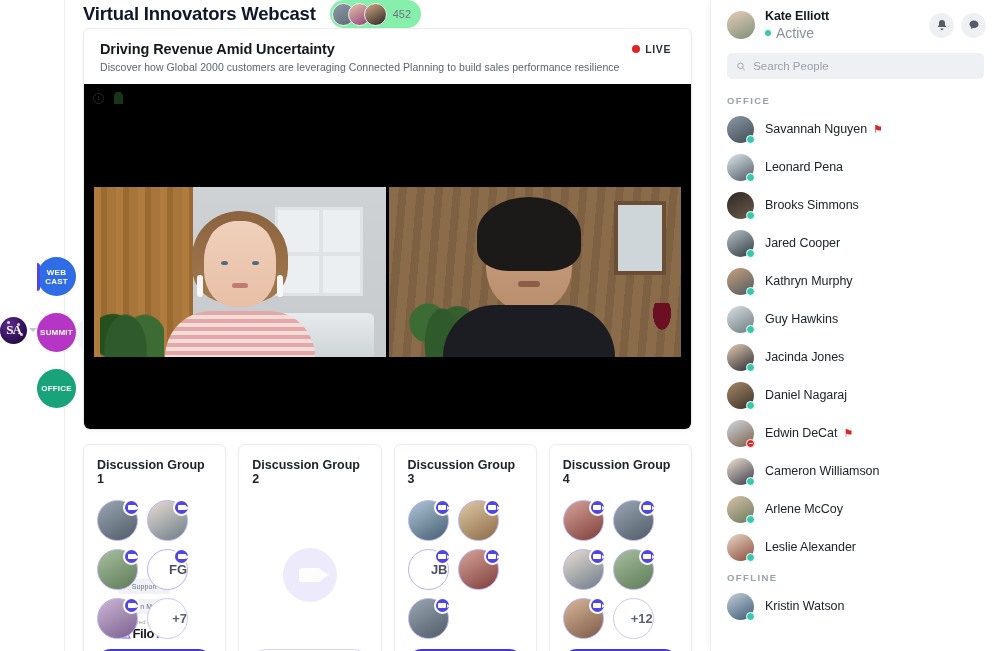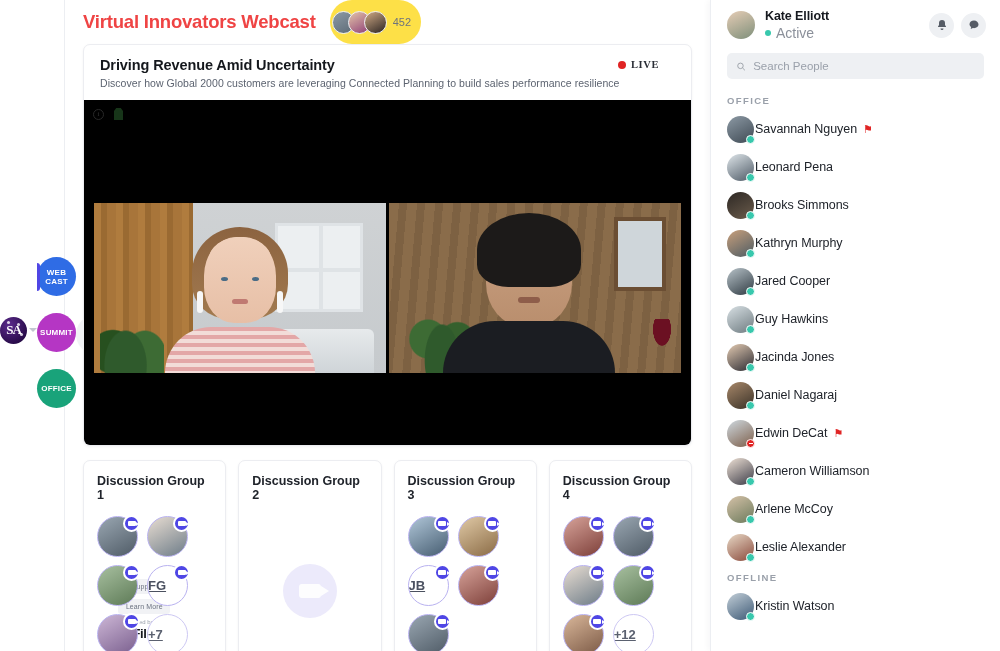--- a/index.html
+++ b/index.html
@@ -62,41 +62,41 @@
   }
   .powered { font-size: 6px; color:#9aa0ab; align-self:flex-start; margin-left:7px; margin-bottom:1px;}
   .filo { display:flex; align-items:center; gap:2px; margin-left:7px; align-self:flex-start;}
   .filo-mark { color:#6d5ae8; font-size:11px; font-weight:800; line-height:1;}
   .filo-name { font-size:13px; font-weight:800; color:#16181d; letter-spacing:-.4px;}
   .filo-co { font-size:13px; font-weight:800; color:#6d5ae8; letter-spacing:-.4px;}
 
   
   .center { flex: 1 1 auto; display:flex; flex-direction:column; min-width:0; background:#ffffff; }
   .topbar { height: 44px; display:flex; align-items:center; padding: 0 0 0 18px; gap: 14px; }
-  .page-title { font-size: 18.5px; font-weight: 600; color:#ef4444; letter-spacing:-.2px; white-space:nowrap;}
+  .page-title { font-size: 18.5px; font-weight: 600; color:#0f172a; letter-spacing:-.2px; white-space:nowrap;}
   .attendee-pill {
-    display:flex; align-items:center; background:#fde047; border-radius: 999px;
-    padding: 2px 10px 2px 2px; height: 44px; gap:6px;
+    display:flex; align-items:center; background:#86efac; border-radius: 999px;
+    padding: 2px 10px 2px 2px; height: 28px; gap:6px;
   }
   .att-stack { display:flex; }
   .att-av { width:23px;height:23px;border-radius:50%; border:1.5px solid #eef0f3; margin-left:-7px; background-size:cover;}
   .att-av:first-child{ margin-left:0;}
   .att-count { font-size:11px; color:#6e737d; font-weight:500;}
 
   .stage-wrap { padding: 0 18px 0 18px; }
   .stage-card {
     background:#ffffff; border-radius: 7px; border:1px solid #ecedf1;
     box-shadow: 0 1px 3px rgba(16,24,40,.05);
     overflow:hidden;
   }
   .stage-head { padding: 12px 16px 11px 16px; position:relative; }
   .stage-title { font-size: 14.5px; font-weight:700; color:#15181d; letter-spacing:-.1px;}
   .stage-sub { font-size: 10.5px; color:#5c6370; margin-top: 4px; letter-spacing:.05px;}
   .live {
-    position:absolute; right: 32px; top: 14px; display:flex; align-items:center; gap:5px;font-family:Liberation Serif, serif;
+    position:absolute; right: 20px; top: 14px; display:flex; align-items:center; gap:5px;
   }
   .live-dot { width:8px;height:8px;border-radius:50%; background:#e02424; }
   .live-text { font-size:10.5px; font-weight:600; color:#2a2e36; letter-spacing:.6px;}
 
   .player { background:#000000; height: 345px; position:relative; }
   .player-ctrls { position:absolute; top:8px; left:9px; display:flex; align-items:center; gap:10px; opacity:.55;}
   .pc-ico { width:11px;height:11px; border-radius:50%; border:1px solid #4a4a4a; position:relative;}
   .pc-ico::after{content:"i"; position:absolute; inset:0; color:#5d5d5d; font-size:7px; text-align:center; line-height:9px; font-family:"Liberation Serif",serif;}
   .pc-ico2 { width:9px;height:12px; background:#2f6b33; clip-path: polygon(25% 0,75% 0,100% 25%,100% 100%,0 100%,0 25%); opacity:.9;}
   .video-row { position:absolute; left:10px; right:10px; top:103px; height:170px; display:flex; gap:3px; }
@@ -149,22 +149,22 @@
     flex: 1 1 0; background:#ffffff; border:1px solid #ecedf1; border-radius: 7px;
     box-shadow: 0 1px 3px rgba(16,24,40,.05);
     padding: 13px 13px 14px 13px; min-height: 176px;
     display:flex; flex-direction:column;
   }
   .gtitle { font-size: 12.5px; font-weight:600; color:#20242b; margin-bottom: 14px;}
   .gavatars { display:flex; flex-wrap:wrap; gap: 8px 9px; margin-bottom: 10px;}
   .gav-wrap { position:relative; width: 41px; height: 41px; }
   .gav {
     width:41px;height:41px;border-radius:50%; border:1.5px solid #b9b2f0;
-    overflow:hidden; display:flex;align-items:center;justify-content:flex-start;
-    font-size:13px;font-weight:600;color:#4b5160; background:#ffffff;text-decoration:underline;
+    overflow:hidden; display:flex;align-items:center;justify-content:flex-end;
+    font-size:13px;font-weight:600;color:#4b5160; background:#ffffff;
   }
   .gav.photo { border-color:#b9b2f0; }
   .cam-badge {
     position:absolute; right:-2px; top:-1px; width:17px;height:17px;border-radius:50%;
     background:#4f46e5; border:2px solid #ffffff; display:flex;align-items:center;justify-content:center;
   }
   .cam-glyph { width:8px;height:5px;background:#ffffff; border-radius:1px; position:relative;}
   .cam-glyph::after{content:"";position:absolute;right:-3.5px;top:0.5px;width:0;height:0;
      border-top:2px solid transparent;border-bottom:2px solid transparent;border-left:3.5px solid #ffffff;}
   .gav.more { border-color:#cdc8f3; color:#5b6170; font-size:13px; font-weight:600;}
@@ -203,21 +203,21 @@
 
   .rp-search { margin: 12px 16px 0 16px; height: 26px; background:#eef0f3; border-radius:5px;
     display:flex; align-items:center; gap:7px; padding: 0 9px; }
   .rp-search svg { width:11px;height:11px; stroke:#8a9099; fill:none; stroke-width:1.8;}
   .rp-search input { border:none; background:transparent; outline:none; font-size:11.5px; color:#3c424c;
     font-family:"Liberation Sans", sans-serif; width:100%; }
   .rp-search input::placeholder { color:#9aa0aa; }
 
   .rp-list { flex:1 1 auto; overflow:hidden; padding: 0 0 0 0; margin-top: 10px; }
   .rp-section { font-size: 9.5px; letter-spacing: 1.4px; color:#9aa0aa; font-weight:600; padding: 6px 16px 4px 16px;}
-  .rp-row { display:flex; align-items:center; gap: 1px; padding: 5.5px 16px; }
+  .rp-row { display:flex; align-items:center; gap: 11px; padding: 5.5px 16px; }
   .rp-row-av { position:relative; width: 27px; height: 27px; flex:0 0 27px;}
   .rp-pic { width:27px;height:27px;border-radius:50%; overflow:hidden; background:#dfe3e8; }
   .rp-presence { position:absolute; right:-1px; bottom:-1px; width:9px;height:9px;border-radius:50%;
     background:#38c8ad; border:1.5px solid #ffffff;}
   .rp-presence.busy { background:#e02424; }
   .rp-presence.busy::after { content:""; position:absolute; left:1.5px; top:3px; width:4px;height:1.3px; background:#ffffff;}
   .rp-rowname { font-size: 12.5px; color:#20242b; letter-spacing:-.05px;}
   .rp-flag { margin-left:6px; color:#e02424; font-size: 11px; line-height:1;}
   .rp-rowtext { display:flex; align-items:center; }
 </style>
@@ -533,34 +533,34 @@
           <div class="rp-row-av">
             <div class="rp-pic" style="background: linear-gradient(150deg, rgb(45, 40, 36), rgb(107, 92, 76));"></div>
             <div class="rp-presence"></div>
           </div>
           <div class="rp-rowtext">
             <span class="rp-rowname">Brooks Simmons</span>
           </div>
         </div>
         <div class="rp-row">
           <div class="rp-row-av">
+            <div class="rp-pic" style="background: linear-gradient(150deg, rgb(184, 195, 201), rgb(47, 58, 66));"></div>
+            <div class="rp-presence"></div>
+          </div>
+          <div class="rp-rowtext">
+            <span class="rp-rowname">Jared Cooper</span>
+          </div>
+        </div>
+        <div class="rp-row">
+          <div class="rp-row-av">
             <div class="rp-pic" style="background: linear-gradient(150deg, rgb(201, 160, 124), rgb(77, 91, 99));"></div>
             <div class="rp-presence"></div>
           </div>
           <div class="rp-rowtext">
             <span class="rp-rowname">Kathryn Murphy</span>
-          </div>
-        </div>
-        <div class="rp-row">
-          <div class="rp-row-av">
-            <div class="rp-pic" style="background: linear-gradient(150deg, rgb(184, 195, 201), rgb(47, 58, 66));"></div>
-            <div class="rp-presence"></div>
-          </div>
-          <div class="rp-rowtext">
-            <span class="rp-rowname">Jared Cooper</span>
           </div>
         </div>
         <div class="rp-row">
           <div class="rp-row-av">
             <div class="rp-pic" style="background: linear-gradient(150deg, rgb(216, 224, 228), rgb(110, 123, 128));"></div>
             <div class="rp-presence"></div>
           </div>
           <div class="rp-rowtext">
             <span class="rp-rowname">Guy Hawkins</span>
           </div>

